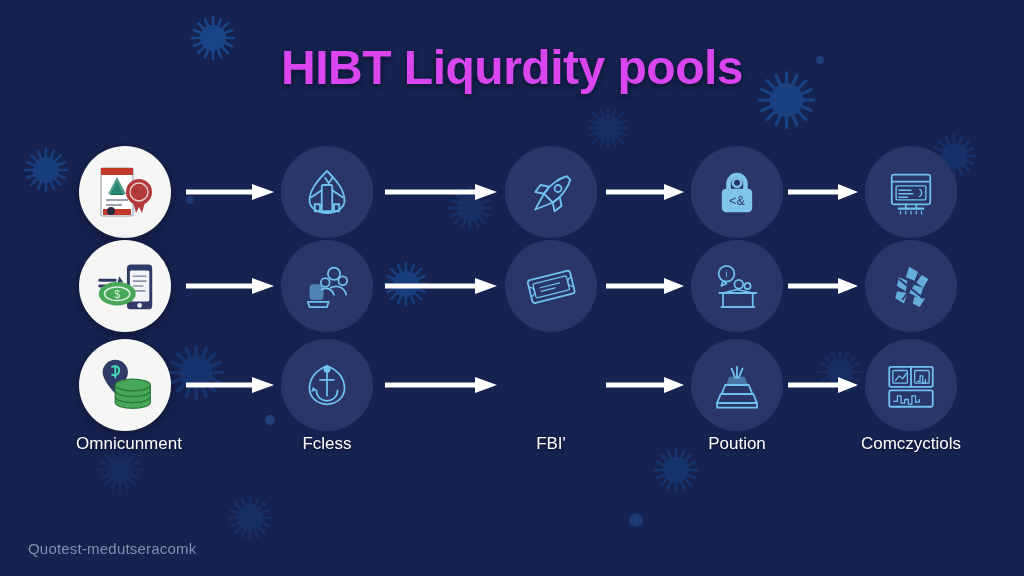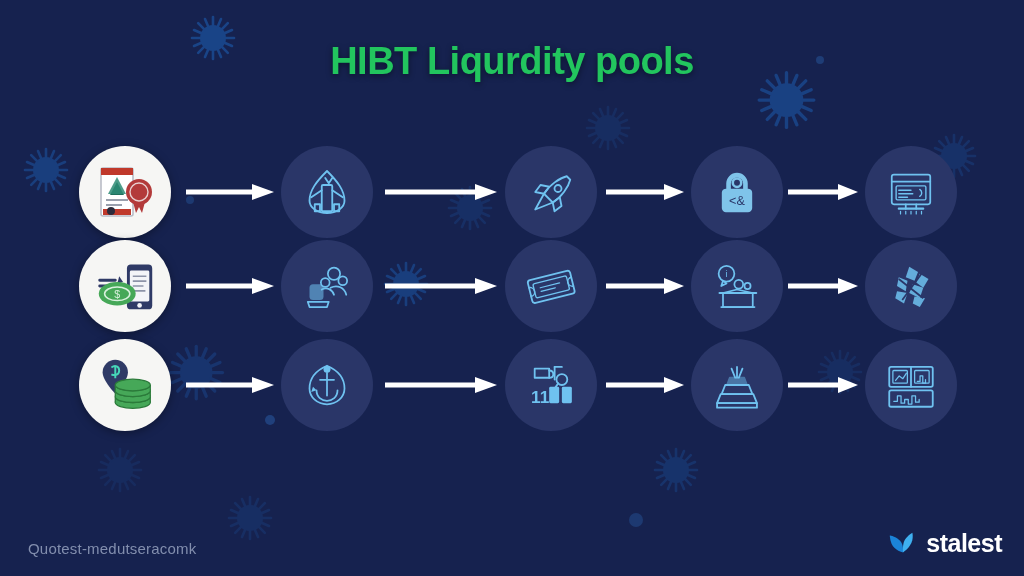--- a/index.html
+++ b/index.html
@@ -10,22 +10,22 @@
     overflow:hidden;
     position:relative;
   }
   #bg-decor { position:absolute; inset:0; z-index:0; pointer-events:none; }
   #stage { position:absolute; inset:0; z-index:2; }
 
   
   .title {
     position:absolute; top:40px; left:0; width:100%;
     text-align:center;
-    font-size:38px; font-weight:bold; letter-spacing:-0.5px;
-    color:#22c55e;
+    font-size:48px; font-weight:bold; letter-spacing:-0.5px;
+    color:#d946ef;
     text-shadow:0 2px 6px rgba(0,0,0,.45);
   }
 
   
   .row { position:absolute; left:0; width:100%; height:92px; }
   .row1 { top:146px; }
   .row2 { top:240px; }
   .row3 { top:339px; }
 
   .node { position:absolute; top:0; width:92px; height:92px; }
@@ -420,39 +420,20 @@
 
     <div class="arrow a2">
       <svg viewBox="0 0 112 20">
           <g fill="#ffffff">
             <rect x="0" y="7.5" width="92" height="5"></rect>
             <path d="M90 2 L112 10 L90 18 Z"></path>
           </g>
         </svg>
     </div>
 
-    <div class="node c3">
-      <div class="circ circ-blue">
-        <svg viewBox="0 0 64 64" width="58" height="58">
-          <g fill="none" stroke="#6fc2f0" stroke-width="2" stroke-linecap="round" stroke-linejoin="round">
-            <path d="M14 14 h16 v10 h-16z"></path>
-            <path d="M30 16 c6 0 6 8 0 8"></path>
-            <path d="M36 12 v14"></path>
-            <path d="M36 12 h8"></path>
-            <circle cx="44" cy="26" r="6"></circle>
-            <path d="M40 30 l-4 6"></path>
-          </g>
-          <g fill="#6fc2f0">
-            <rect x="30" y="34" width="11" height="18" rx="1.5"></rect>
-            <rect x="44" y="34" width="11" height="18" rx="1.5"></rect>
-          </g>
-          <text x="10" y="52" font-size="19" font-weight="bold" fill="#6fc2f0" font-family="'Liberation Sans',sans-serif">11</text>
-        </svg>
-      </div>
-    </div>
 
     <div class="arrow a3">
       <svg viewBox="0 0 78 20">
           <g fill="#ffffff">
             <rect x="0" y="7.5" width="60" height="5"></rect>
             <path d="M58 2 L78 10 L58 18 Z"></path>
           </g>
         </svg>
     </div>
 
@@ -486,24 +467,24 @@
           <rect x="36" y="16" width="16" height="14" rx="1" stroke-width="1.4"></rect>
           <path d="M15 27 l4-5 4 3 4-6" stroke-width="1.4"></path>
           <path d="M39 28 h3 v-6 h3 v8 h3 v-4" stroke-width="1.4"></path>
           <rect x="8" y="38" width="48" height="18" rx="2"></rect>
           <path d="M13 50 h4 v-6 h4 v8 h4 v-4 h4 v5 h4 v-9 h4 v7 h4 v-3" stroke-width="1.4"></path>
         </svg>
       </div>
     </div>
   </div>
 
+  <div class="labels">
+    <span class="label l1">Omnicunment</span>
+    <span class="label l2">Fcless</span>
+    <span class="label l3">FBI'</span>
+    <span class="label l4">Poution</span>
+    <span class="label l5">Comczyctiols</span>
+  </div>
 
   <div class="watermark">Quotest-medutseracomk</div>
 
-  <div class="brand">
-    <svg width="30" height="30" viewBox="0 0 32 32">
-      <path d="M3 8 C3 8 11 9 15 15 C18 20 17 26 17 26 C17 26 8 24 5 17 C3 12 3 8 3 8z" fill="#1b84d8"></path>
-      <path d="M17 26 C17 26 25 21 27 13 C28 8 27 5 27 5 C27 5 20 9 18 15 C16.5 20 17 26 17 26z" fill="#3fb0f0"></path>
-    </svg>
-    <span class="brand-name">stalest</span>
-  </div>
 
 </div>
 
 </body></html>

